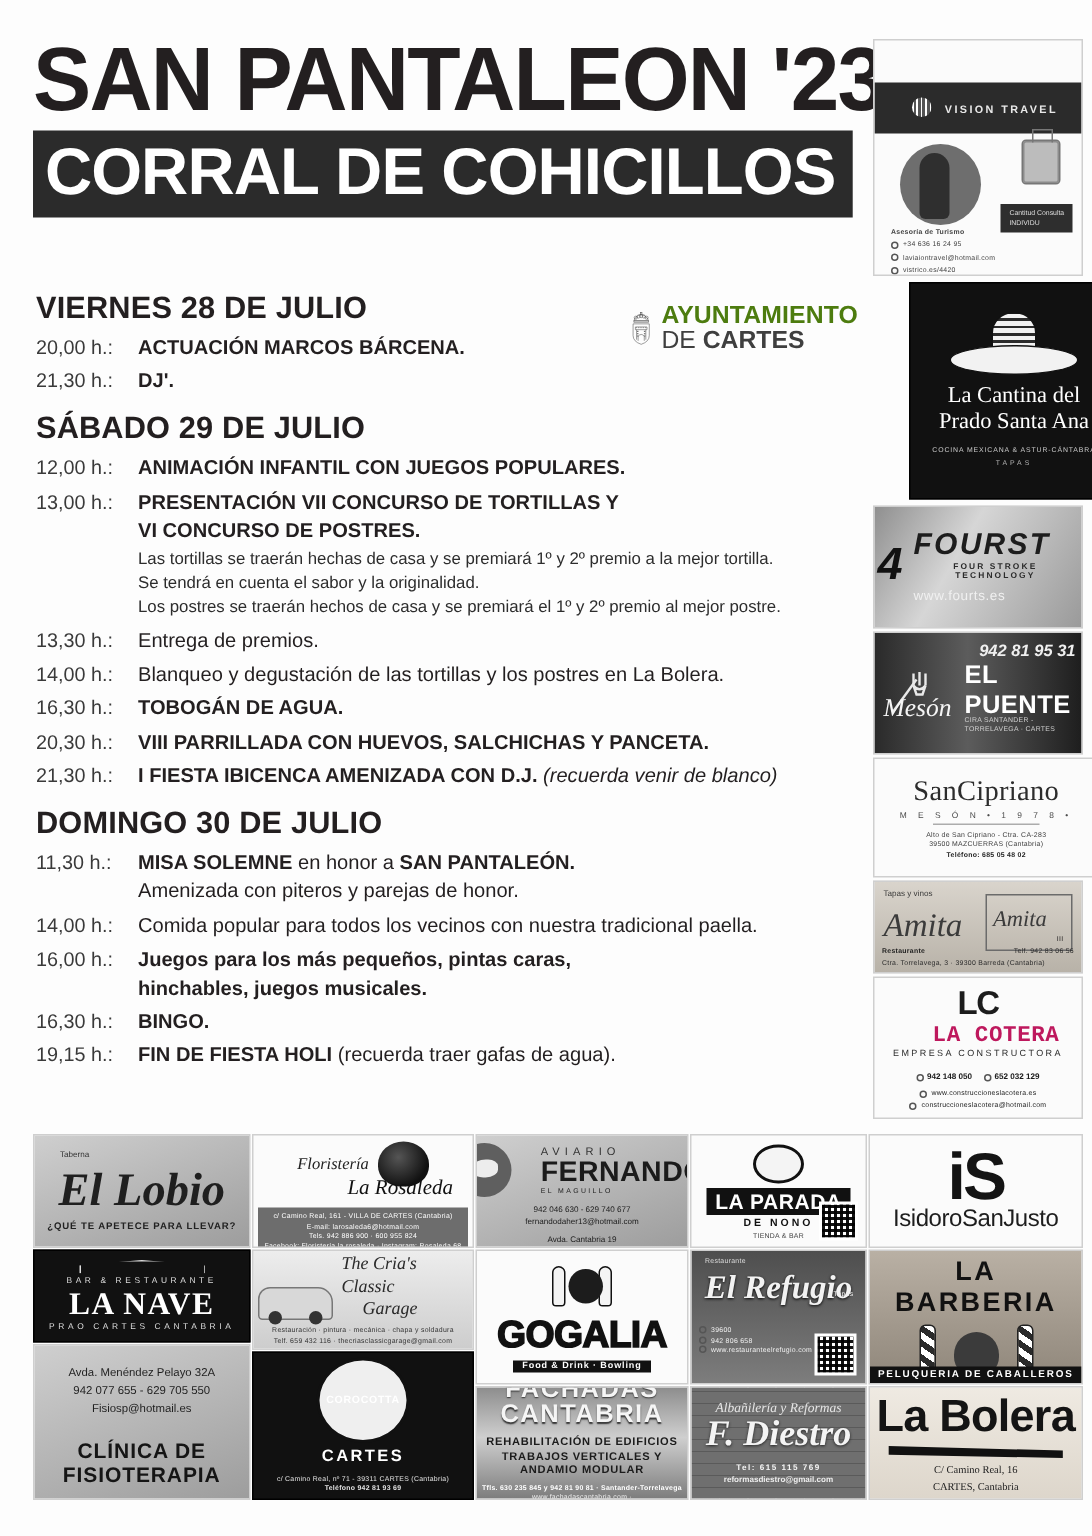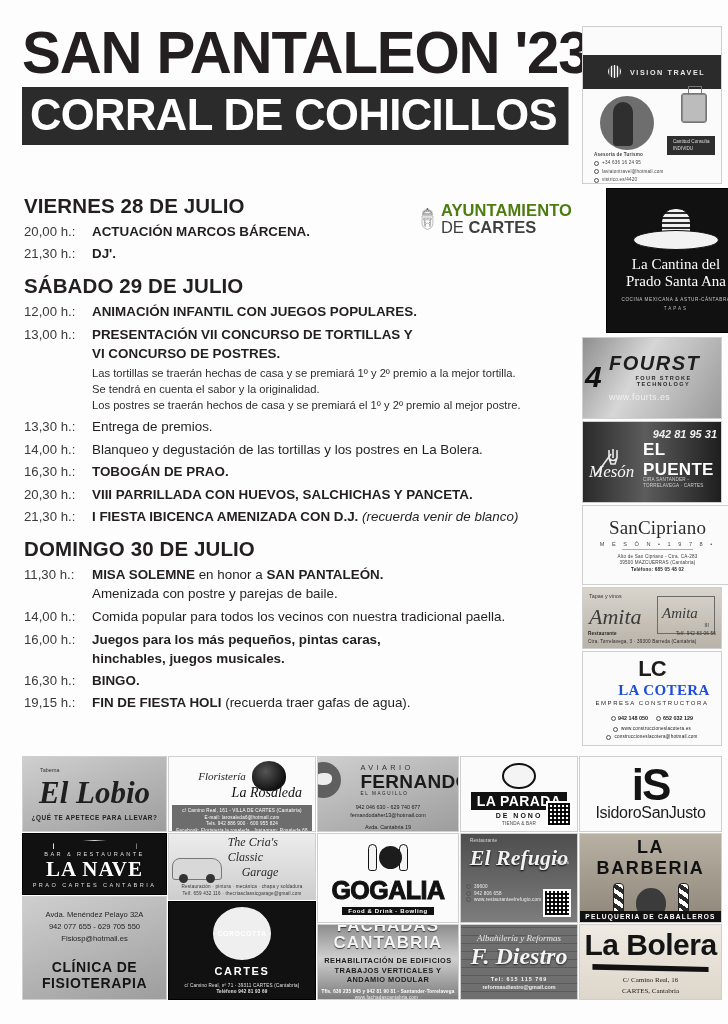--- a/index.html
+++ b/index.html
@@ -105,21 +105,21 @@
   .puente-phone{ position:absolute; right:4px; top:6px; font-weight:700; font-style:italic; font-size:11px; color:#efefef;}
 
   .cipriano-name{ font-family:"Liberation Serif",serif; font-size:19px; color:#2c2c2c; letter-spacing:.2px;}
   .cipriano-sub{ font-size:5.6px; letter-spacing:3px; color:#4a4a4a; margin-top:2px;}
 
   .amita-bg{ position:absolute; inset:0; background:linear-gradient(180deg,#d9d4cc,#b8b2a8);}
   .amita-script{ font-family:"Liberation Serif",serif; font-style:italic; font-size:22px; color:#3b3b3b; }
   .amita-script2{ font-family:"Liberation Serif",serif; font-style:italic; font-size:15px; color:#3b3b3b; }
 
   .lc-logo{ font-family:"Liberation Sans Narrow","Liberation Sans",sans-serif; font-weight:700; font-size:22px; color:#1c1c1c; letter-spacing:-1px;}
-  .lc-name{ font-family:Liberation Serif, serif; font-weight:700; font-size:15px; letter-spacing:.4px; color:#1d4ed8;padding-left:24px;}
+  .lc-name{ font-family:Liberation Mono, monospace; font-weight:700; font-size:15px; letter-spacing:.4px; color:#be185d;padding-left:24px;}
   .lc-sub{ font-size:6px; letter-spacing:1.6px; color:#2c2c2c; margin-top:1px;}
 
   .lobio-script{ font-family:"Liberation Serif",serif; font-style:italic; font-weight:700; font-size:31px; color:#1f1f1f;}
   .lobio-sub{ font-size:6.4px; letter-spacing:.6px; font-weight:700; color:#222; margin-top:3px;}
   .nave-name{ font-family:"Liberation Serif",serif; font-weight:700; font-size:21px; color:#fff; letter-spacing:1px;}
   .nave-sub{ font-size:5.6px; letter-spacing:2.4px; color:#ddd; }
 
   .rosaleda-flor{ font-family:"Liberation Serif",serif; font-style:italic; font-size:11px; color:#222;}
   .rosaleda-name{ font-family:"Liberation Serif",serif; font-style:italic; font-size:14px; color:#111;}
   .rose { width:34px; height:30px; border-radius:50% 50% 45% 45%; background:radial-gradient(circle at 40% 35%,#555,#111 70%); }
@@ -228,40 +228,40 @@
       <div class="evt" style="margin-top:5px">
         <div class="evt-time">13,30 h.:</div>
         <div class="evt-body normal">Entrega de premios.</div>
       </div>
       <div class="evt">
         <div class="evt-time">14,00 h.:</div>
         <div class="evt-body normal">Blanqueo y degustación de las tortillas y los postres en La Bolera.</div>
       </div>
       <div class="evt">
         <div class="evt-time">16,30 h.:</div>
-        <div class="evt-body"><b>TOBOGÁN DE PRAO.</b></div>
+        <div class="evt-body"><b>TOBOGÁN DE AGUA.</b></div>
       </div>
       <div class="evt">
         <div class="evt-time">20,30 h.:</div>
         <div class="evt-body"><b>VIII PARRILLADA CON HUEVOS, SALCHICHAS Y PANCETA.</b></div>
       </div>
       <div class="evt">
         <div class="evt-time">21,30 h.:</div>
         <div class="evt-body"><b>I FIESTA IBICENCA AMENIZADA CON D.J.</b><i> (recuerda venir de blanco)</i></div>
       </div>
     </div>
 
     <div class="day-block">
       <div class="day-title">DOMINGO 30 DE JULIO</div>
 
       <div class="evt">
         <div class="evt-time">11,30 h.:</div>
         <div class="evt-body">
           <b>MISA SOLEMNE</b><span class="normal"> en honor a </span><b>SAN PANTALEÓN.</b>
-          <div class="evt-line2 normal">Amenizada con postre y parejas de baile.</div>
+          <div class="evt-line2 normal">Amenizada con piteros y parejas de honor.</div>
         </div>
       </div>
 
       <div class="evt" style="margin-top:5px">
         <div class="evt-time">14,00 h.:</div>
         <div class="evt-body normal">Comida popular para todos los vecinos con nuestra tradicional paella.</div>
       </div>
 
       <div class="evt">
         <div class="evt-time">16,00 h.:</div>

